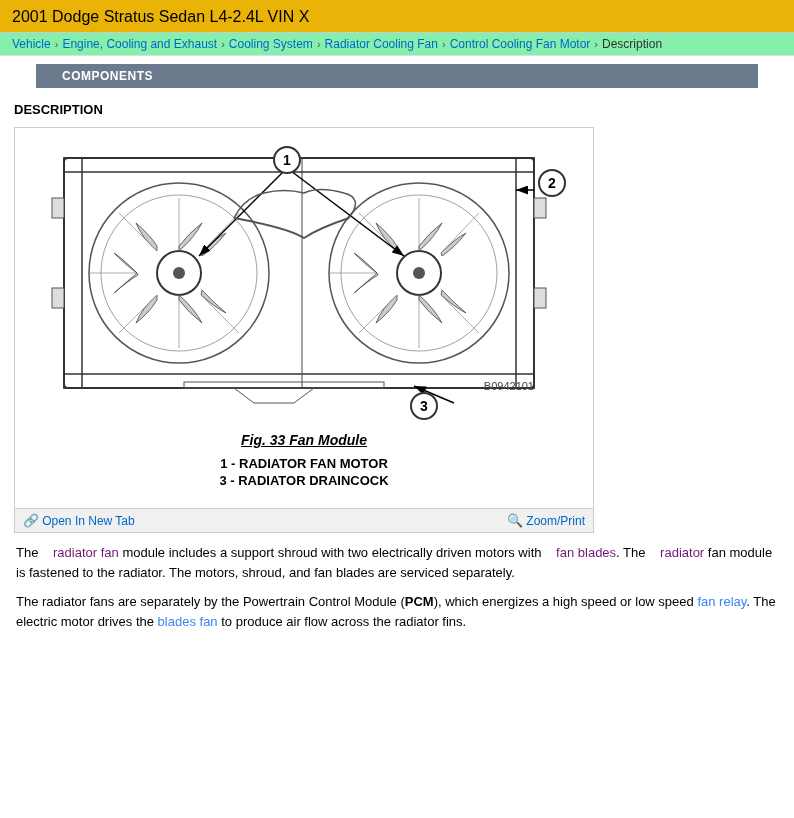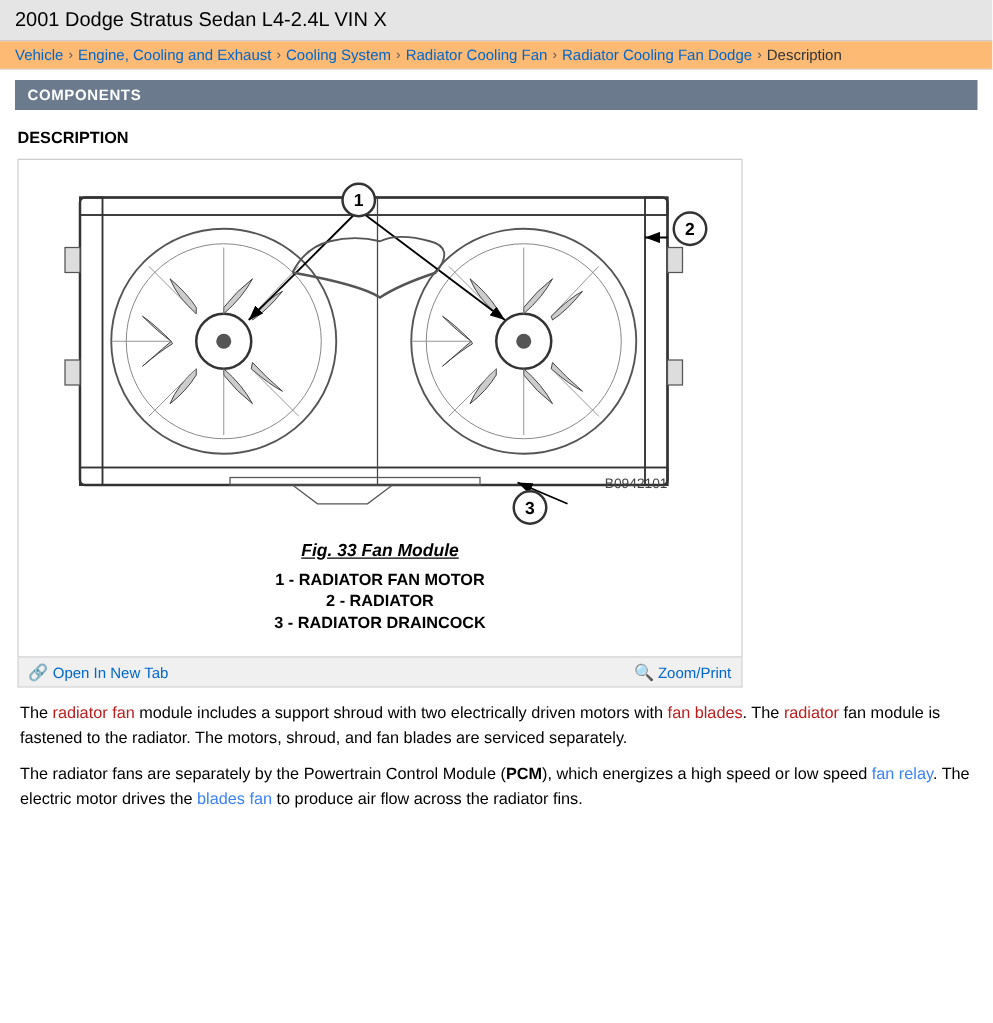--- a/index.html
+++ b/index.html
@@ -6,39 +6,39 @@
     body {
       font-family: Arial, sans-serif;
       font-size: 13px;
       background: #fff;
       color: #000;
       width: 794px;
     }
 
     
     .header {
-      background: #e5e5e5;
+      background: #eab308;
       padding: 8px 12px 6px 12px;
       border-bottom: 1px solid #ccc;
     }
     .header-title {
       font-size: 16px;
       font-weight: bold;
       color: #000;
     }
     .header-title span {
       font-weight: normal;
     }
 
     
     .breadcrumb {
       padding: 4px 12px;
       font-size: 12px;
       color: #0066cc;
-      background: #fdba74;
+      background: #86efac;
       border-bottom: 1px solid #ddd;
       display: flex;
       flex-wrap: wrap;
       align-items: center;
       gap: 2px;
     }
     .breadcrumb a {
       color: #0066cc;
       text-decoration: none;
     }
@@ -50,22 +50,22 @@
     .breadcrumb .current {
       color: #333;
     }
 
     
     .section-header {
       background: #6b7b8d;
       color: #fff;
       font-size: 12px;
       font-weight: bold;
-      padding: 5px 10px;
-      margin: 0 2px;
+      padding: 5px 26px;
+      margin: 0 26px;
       letter-spacing: 0.5px;
     }
 
     
     .main-content {
       padding: 10px 14px;
     }
 
     .description-label {
       font-weight: bold;
@@ -134,22 +134,23 @@
     }
 
     
     .desc-text {
       font-size: 13px;
       line-height: 1.5;
       margin-bottom: 10px;
       padding: 0 2px;
     }
     .desc-text a {
-      color: #b91c1c;
+      color: #701a75;
       text-decoration: none;
+      margin-left: 11px;
     }
 
     .operation-label {
       font-weight: bold;
       font-size: 13px;
       margin-bottom: 4px;
       margin-top: 6px;
     }
 
     .op-text {
@@ -173,21 +174,21 @@
 
 <div class="breadcrumb">
   <a href="#">Vehicle</a>
   <span class="sep">›</span>
   <a href="#">Engine, Cooling and Exhaust</a>
   <span class="sep">›</span>
   <a href="#">Cooling System</a>
   <span class="sep">›</span>
   <a href="#">Radiator Cooling Fan</a>
   <span class="sep">›</span>
-  <a href="#">Radiator Cooling Fan Dodge</a>
+  <a href="#">Control Cooling Fan Motor</a>
   <span class="sep">›</span>
   <span class="current">Description</span>
 </div>
 
 <div style="margin:8px 10px 0 10px;">
   <div class="section-header">
     <span>COMPONENTS</span>
   </div>
 </div>
 
@@ -293,21 +294,20 @@
         <rect x="18" y="150" width="12" height="20" fill="#ddd" stroke="#555" stroke-width="1"></rect>
 
         <rect x="500" y="60" width="12" height="20" fill="#ddd" stroke="#555" stroke-width="1"></rect>
         <rect x="500" y="150" width="12" height="20" fill="#ddd" stroke="#555" stroke-width="1"></rect>
       </svg>
 
       <div class="fig-caption">Fig. 33 Fan Module</div>
 
       <div class="legend">
         <div>1 - RADIATOR FAN MOTOR</div>
-        <div>2 - RADIATOR</div>
         <div>3 - RADIATOR DRAINCOCK</div>
       </div>
     </div>
 
     
     <div class="image-footer">
       <a href="#">
         <span style="font-size:13px;">🔗</span>
         <span>Open In New Tab</span>
       </a>

